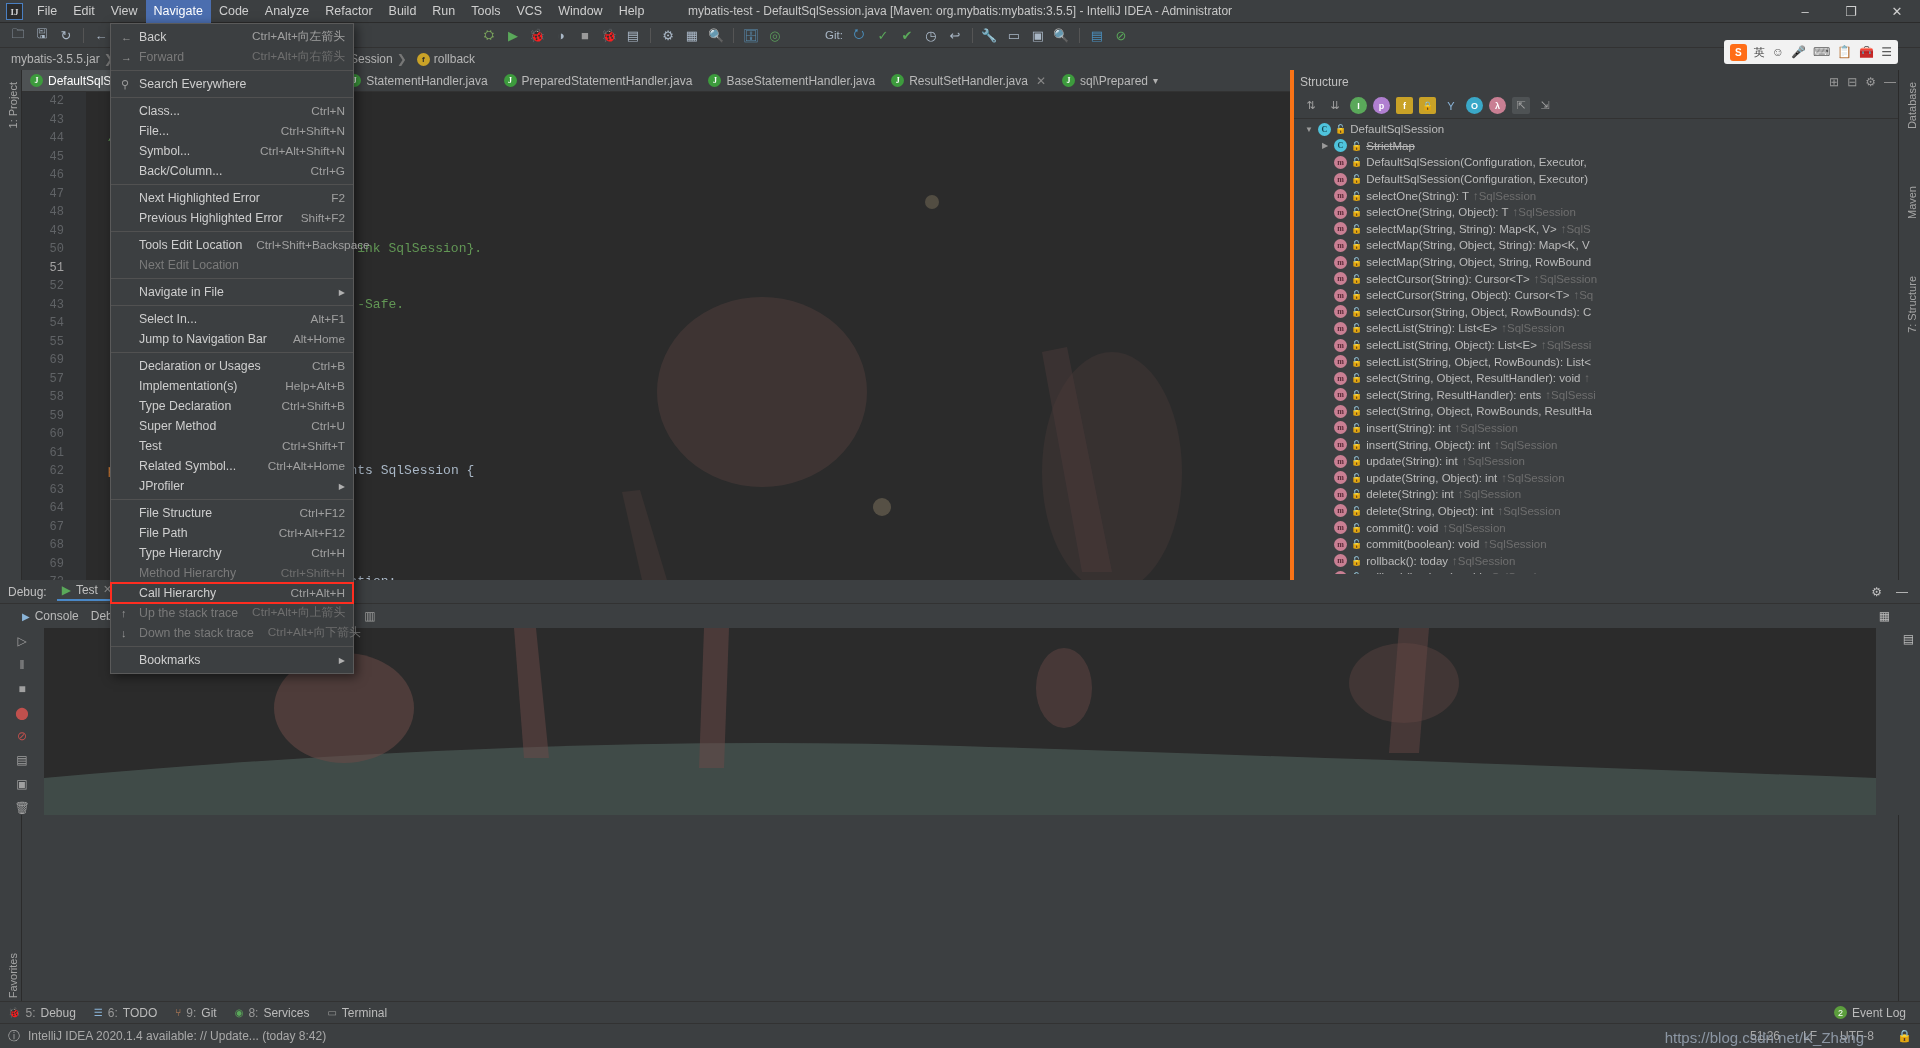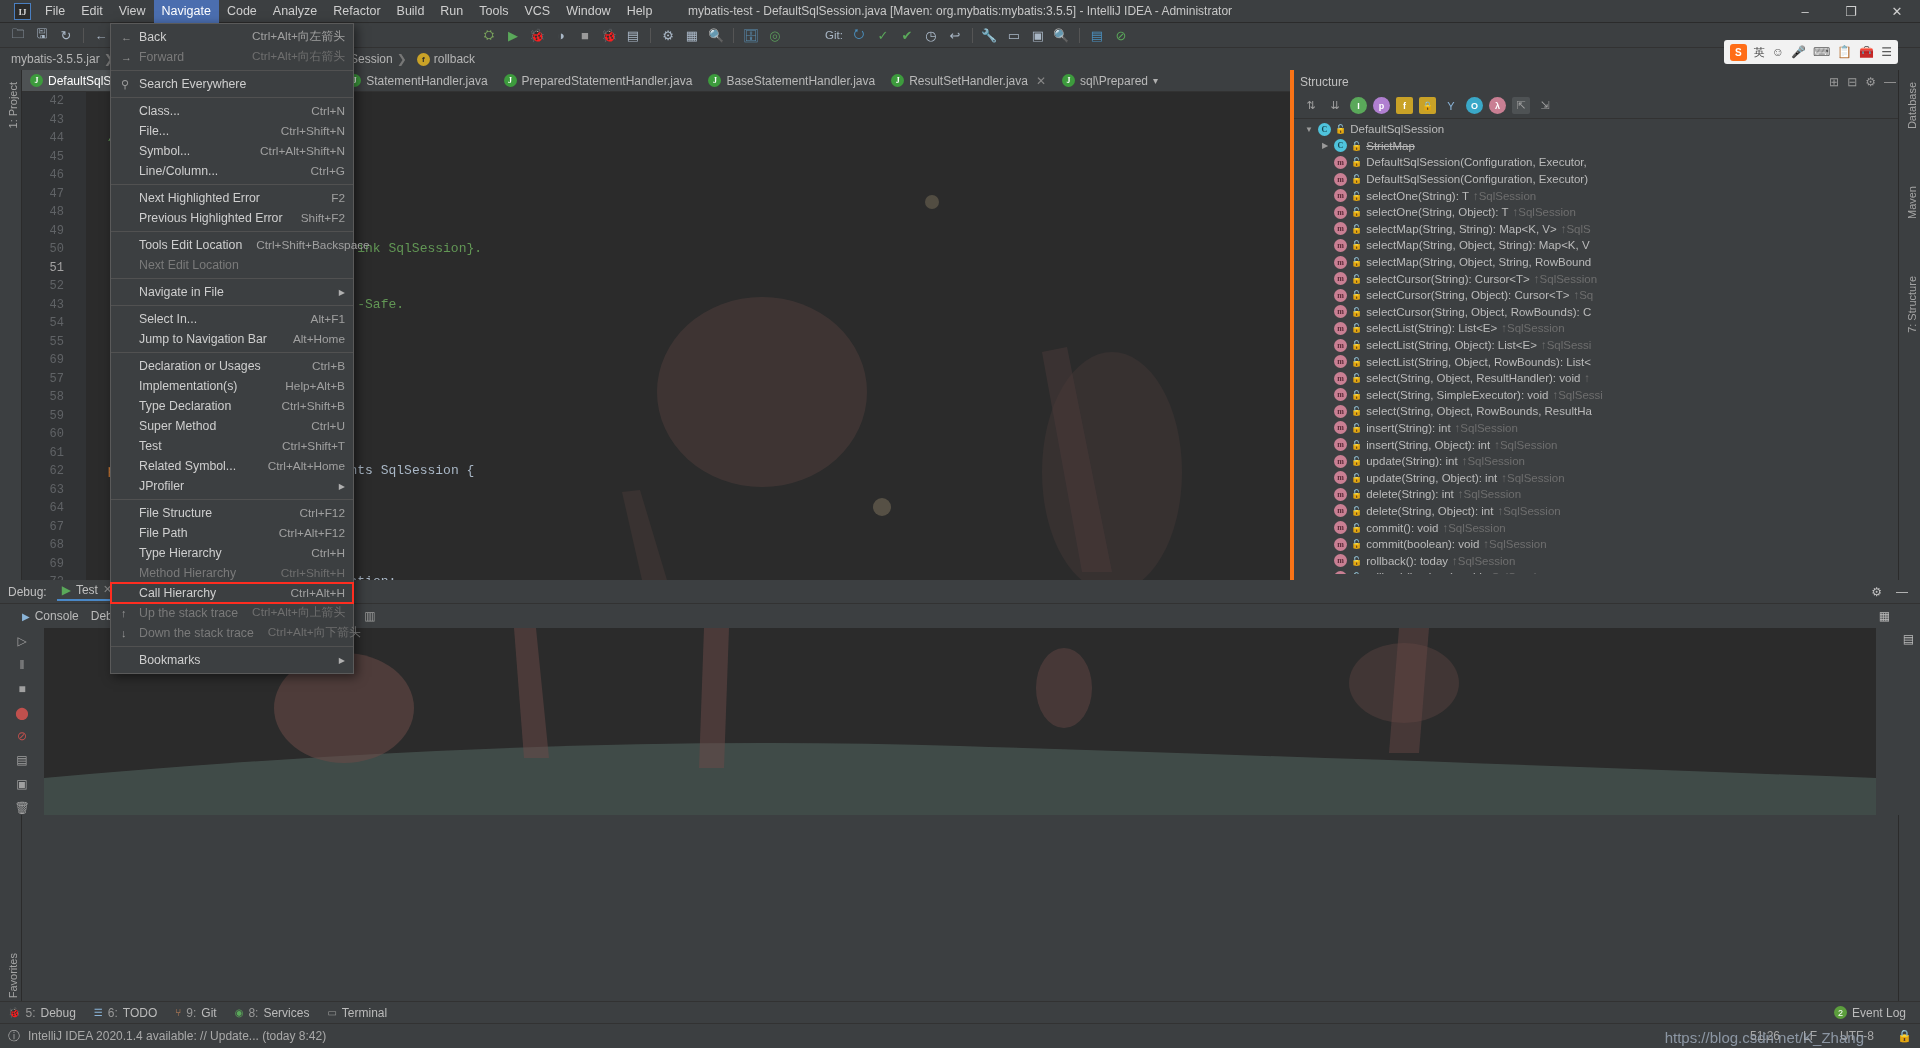--- a/index.html
+++ b/index.html
@@ -24,21 +24,21 @@
   .title-text {
     position: absolute; left: 0; right: 0; text-align: center;
     font-size: 12px; color: #c8c8c8; line-height: 23px;
   }
   .win-ctrls { position: absolute; right: 0; top: 0; display: flex; height: 23px; }
   .win-btn { width: 46px; height: 23px; display: flex; align-items: center; justify-content: center;
     color: #cfcfcf; font-size: 13px; }
 
   
   .menubar {
-    position: absolute; top: 0; left: 8px; height: 23px;
+    position: absolute; top: 0; left: 0; height: 23px;
     display: flex; align-items: center; padding-left: 4px; z-index: 5;
   }
   .ij-logo {
     width: 17px; height: 17px; margin: 0 6px 0 2px;
     background: #2b2b2b; border: 1px solid #4a7fc1;
     color: #d6d6d6; font-size: 9px; font-weight: bold;
     display: flex; align-items: center; justify-content: center;
     font-family: "Liberation Serif", serif;
   }
   .menu-item {
@@ -742,21 +742,21 @@
           <span class="tri"></span>
           <span class="mico">m</span>
           <span class="lock">🔓</span>
           <span class="lbl">select(String, Object, ResultHandler): void</span>
           <span class="ret"> ↑</span>
         </div>
         <div class="srow" style="padding-left: 26px;">
           <span class="tri"></span>
           <span class="mico">m</span>
           <span class="lock">🔓</span>
-          <span class="lbl">select(String, SimpleExecutor): void</span>
+          <span class="lbl">select(String, ResultHandler): ents</span>
           <span class="ret"> ↑SqlSessi</span>
         </div>
         <div class="srow" style="padding-left: 26px;">
           <span class="tri"></span>
           <span class="mico">m</span>
           <span class="lock">🔓</span>
           <span class="lbl">select(String, Object, RowBounds, ResultHa</span>
         </div>
         <div class="srow" style="padding-left: 26px;">
           <span class="tri"></span>
@@ -975,21 +975,21 @@
         <span class="mlabel">File...</span>
         <span class="mkey">Ctrl+Shift+N</span>
       </div>
       <div class="mrow">
         <span class="micon"></span>
         <span class="mlabel">Symbol...</span>
         <span class="mkey">Ctrl+Alt+Shift+N</span>
       </div>
       <div class="mrow">
         <span class="micon"></span>
-        <span class="mlabel">Line/Column...</span>
+        <span class="mlabel">Back/Column...</span>
         <span class="mkey">Ctrl+G</span>
       </div>
       <div class="msep"></div>
       <div class="mrow">
         <span class="micon"></span>
         <span class="mlabel">Next Highlighted Error</span>
         <span class="mkey">F2</span>
       </div>
       <div class="mrow">
         <span class="micon"></span>

